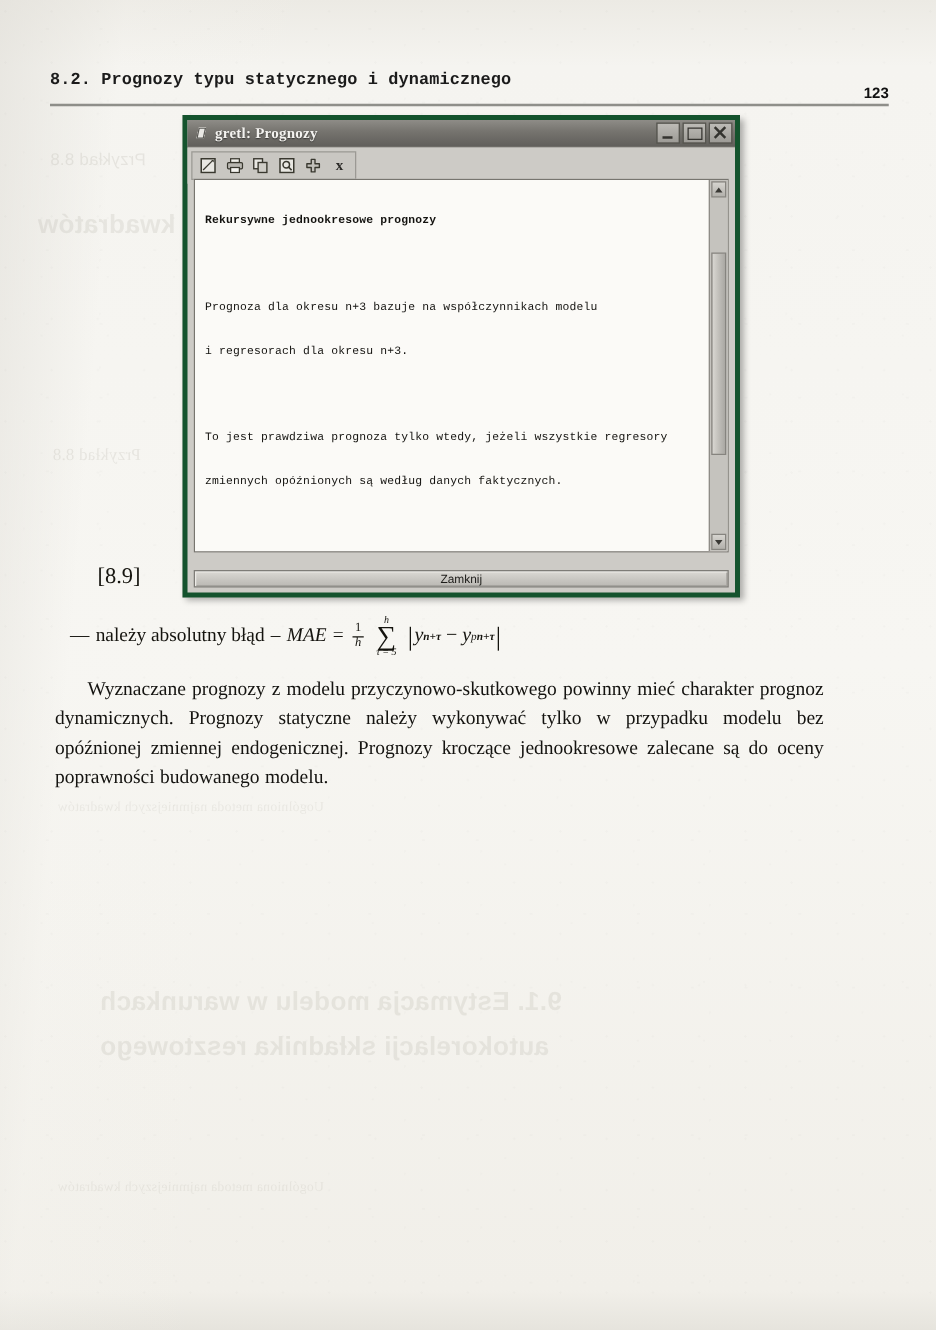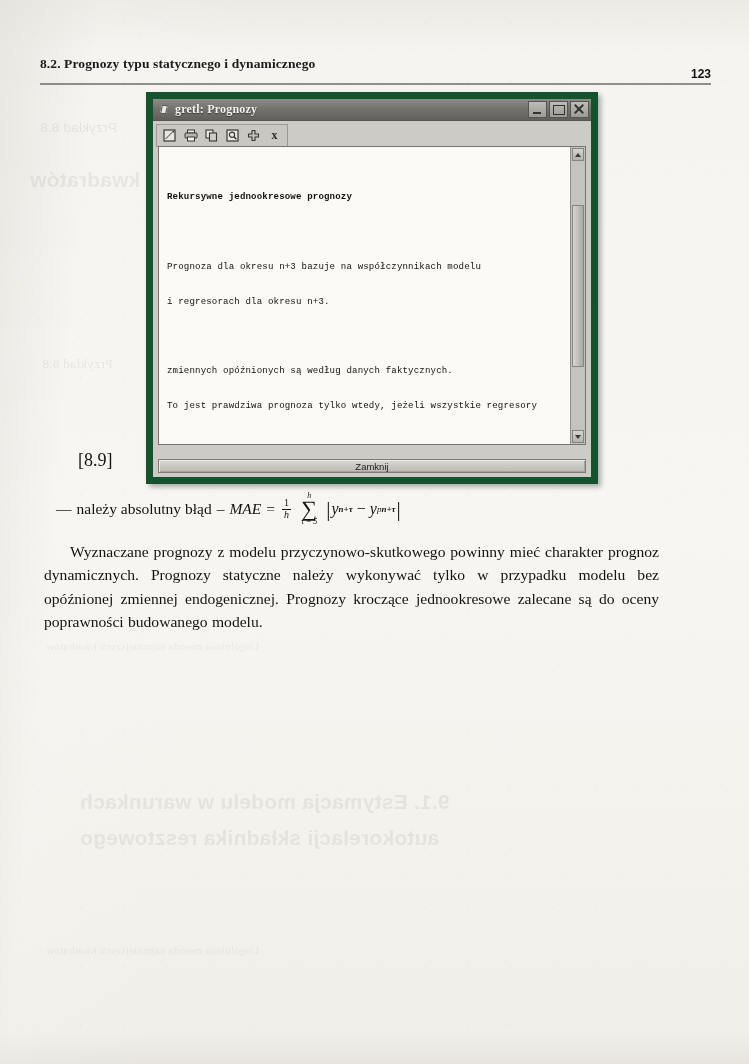--- a/index.html
+++ b/index.html
@@ -54,21 +54,21 @@
 
   
   #header {
     position: absolute;
     left: 40px;
     top: 54px;
     right: 38px;
     height: 26px;
   }
   #header .chapter {
-    font-family: Liberation Serif, serif;
+    font-family: Liberation Mono, monospace;
     font-weight: bold;
     font-size: 13.5px;
     color: #1b1b1b;
     letter-spacing: .1px;
   }
   #header .folio {
     position: absolute;
     right: 0;
     top: -4px;
     font-family: "Liberation Sans", sans-serif;
@@ -88,21 +88,21 @@
   }
 
   
   #gretl-window {
     position: absolute;
     left: 146px;
     top: 92px;
     width: 438px;
     height: 378px;
     background: #cdcbc6;
-    border: 7px solid #14532d;
+    border: 4px solid #14532d;
     box-shadow: 3px 3px 5px rgba(0,0,0,.30);
   }
   #titlebar {
     height: 21px;
     background: linear-gradient(180deg, #8e8c87 0%, #75736e 45%, #615f5b 100%);
     display: flex;
     align-items: center;
     padding: 0 2px 0 5px;
     border-bottom: 1px solid #585652;
   }
@@ -191,21 +191,21 @@
     left: 5px;
     top: 47px;
     right: 5px;
     bottom: 32px;
     background: #fbfaf7;
     border: 1px solid #77756f;
     display: flex;
   }
   #textview {
     flex: 1 1 auto;
-    padding: 21px 0 0 8px;
+    padding: 3px 0 0 8px;
     overflow: hidden;
     font-family: "Liberation Mono", monospace;
     font-size: 9.1px;
     line-height: 11.6px;
     color: #13120f;
     white-space: pre;
     letter-spacing: .15px;
   }
   #textview .blank { display: block; height: 11.6px; }
   #textview .line  { display: block; white-space: pre; }
@@ -421,22 +421,22 @@
     </div>
   </div>
 
   <div id="textview-wrap">
     <div id="textview">
       <span class="line ttl">Rekursywne jednookresowe prognozy</span>
       <span class="blank"></span>
       <span class="line">Prognoza dla okresu n+3 bazuje na współczynnikach modelu</span>
       <span class="line">i regresorach dla okresu n+3.</span>
       <span class="blank"></span>
+      <span class="line">To jest prawdziwa prognoza tylko wtedy, jeżeli wszystkie regresory</span>
       <span class="line">zmiennych opóźnionych są według danych faktycznych.</span>
-      <span class="line">To jest prawdziwa prognoza tylko wtedy, jeżeli wszystkie regresory</span>
       
       
       
       
       
       
       
       
     </div>
 

